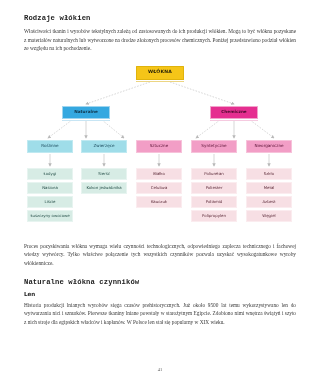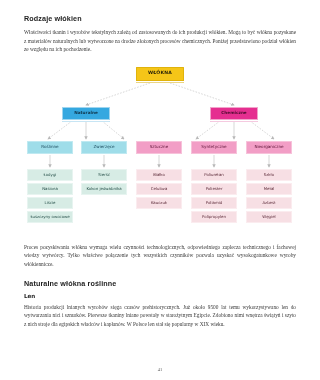--- a/index.html
+++ b/index.html
@@ -24,21 +24,21 @@
     box-sizing: border-box;
   }
   .content {
     position: absolute;
     left: 24px;
     top: 14px;
     width: 272px;
   }
 
   h2.section-title {
-    font-family: Liberation Sans, sans-serif;
+    font-family: Liberation Mono, monospace;
     font-size: 7.2px;
     font-weight: bold;
     letter-spacing: 0.12px;
     margin: 0 0 5px 0;
     color: #1d1d1d;
   }
   h3.sub-title {
     font-family: "DejaVu Sans", sans-serif;
     font-size: 5.6px;
     font-weight: bold;
@@ -260,20 +260,20 @@
       <div class="node node-leaf-rose" style="left:222px; top:148px; width:46px; height:12px;">
         <span>Węgiel</span>
       </div>
 
     </div>
 
     <div class="block-gap"></div>
     <p class="body-text">Proces pozyskiwania włókna wymaga wielu czynności technologicznych, odpowiedniego zaplecza technicznego i fachowej wiedzy wytwórcy. Tylko właściwe połączenie tych wszystkich czynników pozwala uzyskać wysokogatunkowe wyroby włókiennicze.</p>
 
     <div class="block-gap"></div>
-    <h2 class="section-title">Naturalne włókna roślinne</h2>
+    <h2 class="section-title">Naturalne włókna czynników</h2>
     <h3 class="sub-title">Len</h3>
     <p class="body-text">Historia produkcji lnianych wyrobów sięga czasów prehistorycznych. Już około 9500 lat temu wykorzystywano len do wytwarzania nici i sznurków. Pierwsze tkaniny lniane powstały w starożytnym Egipcie. Zdobiono nimi wnętrza świątyń i szyto z nich stroje dla egipskich władców i kapłanów. W Polsce len stał się popularny w XIX wieku.</p>
 
   </div>
 
   <div class="page-number">41</div>
 </div>
 
 </body></html>

